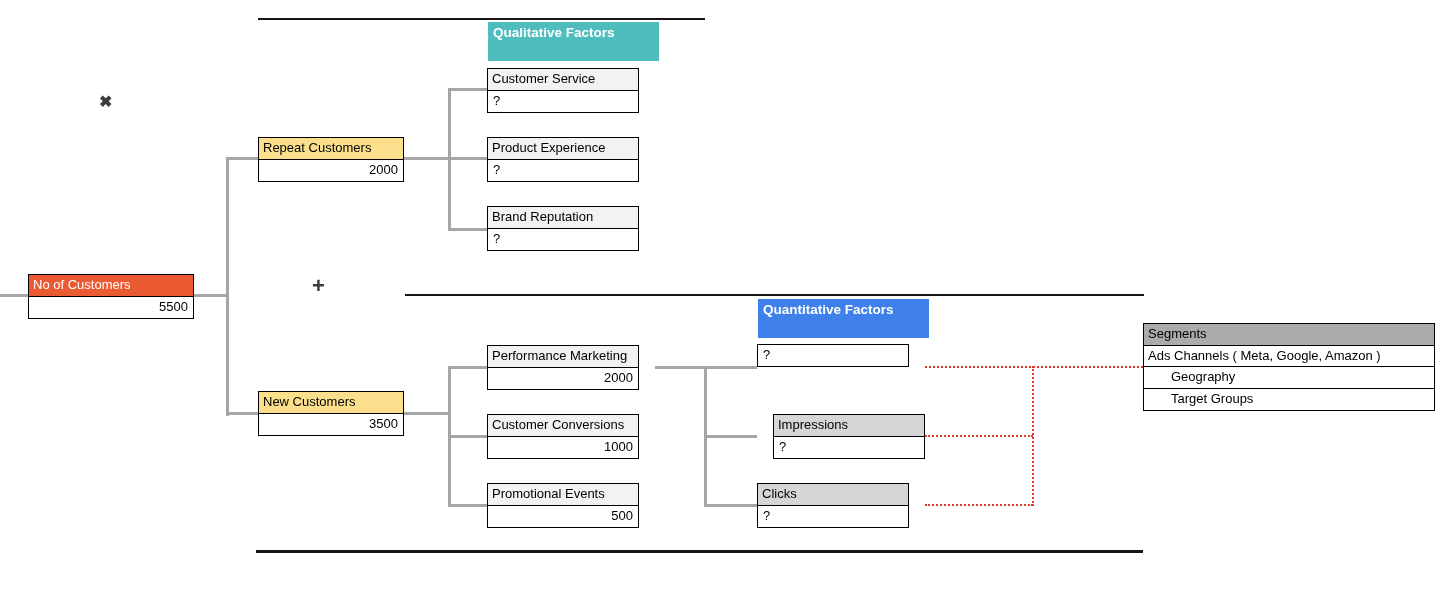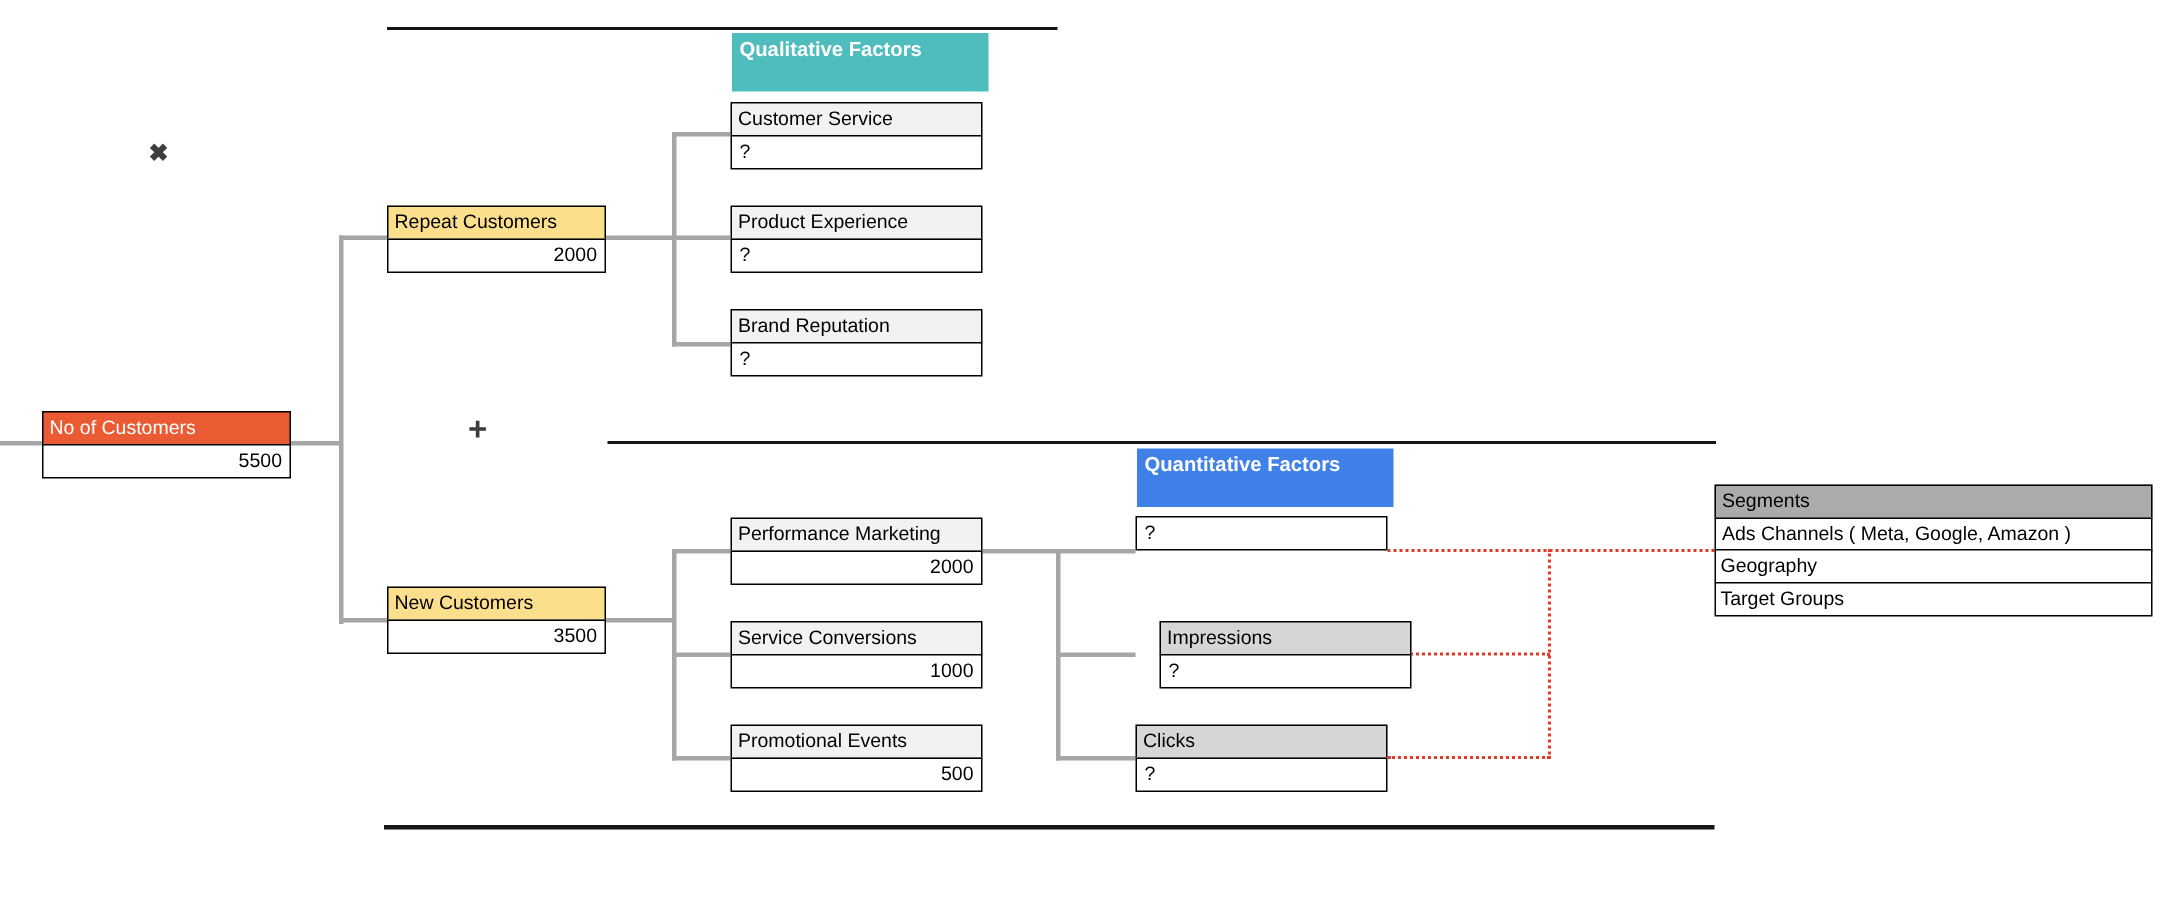--- a/index.html
+++ b/index.html
@@ -42,30 +42,30 @@
     border:1.5px solid #000;margin-top:-1.5px;
     background:#fff;padding:0 5px;
     white-space:nowrap;
   }
   .hd.orange{background:#ea5b34;color:#fff;}
   .hd.yellow{background:#fbdf8d;}
   .hd.lightgray{background:#f2f2f2;}
   .hd.midgray{background:#d6d6d6;}
   .val.num{text-align:right;}
   .val.q{text-align:left;}
-  .w166{width:166px;} .w146{width:146px;border-radius:16px;} .w168{width:168px;}
+  .w166{width:166px;} .w146{width:146px;border-radius:16px;} .w168{width:152px;}
   
   .seg{position:absolute;width:292px;}
   .seg .row{
     height:23px;line-height:20px;box-sizing:border-box;
     border:1.5px solid #000;margin-top:-1.5px;
     background:#fff;padding-left:4px;white-space:nowrap;
   }
   .seg .row:first-child{margin-top:0;background:#ababab;}
-  .seg .row.indent{padding-left:3px;}
+  .seg .row.indent{padding-left:27px;}
 </style>
 </head>
 <body>
 
 <div id="canvas">
 
   <div class="rule" style="left:258px;top:18px;width:447px;height:2px;"></div>
   <div class="rule" style="left:405px;top:294px;width:739px;height:2px;"></div>
   <div class="rule" style="left:256px;top:550px;width:887px;height:3px;"></div>
 
@@ -128,21 +128,21 @@
     <div class="hd lightgray">Brand Reputation</div>
     <div class="val q">?</div>
   </div>
 
   <div class="node w168" style="left:487px;top:345px;">
     <div class="hd lightgray">Performance Marketing</div>
     <div class="val num">2000</div>
   </div>
 
   <div class="node w168" style="left:487px;top:414px;">
-    <div class="hd lightgray">Service Conversions</div>
+    <div class="hd lightgray">Customer Conversions</div>
     <div class="val num">1000</div>
   </div>
 
   <div class="node w168" style="left:487px;top:483px;">
     <div class="hd lightgray">Promotional Events</div>
     <div class="val num">500</div>
   </div>
 
   <div class="node w168" style="left:757px;top:345px;">
     <div class="val q">?</div>

